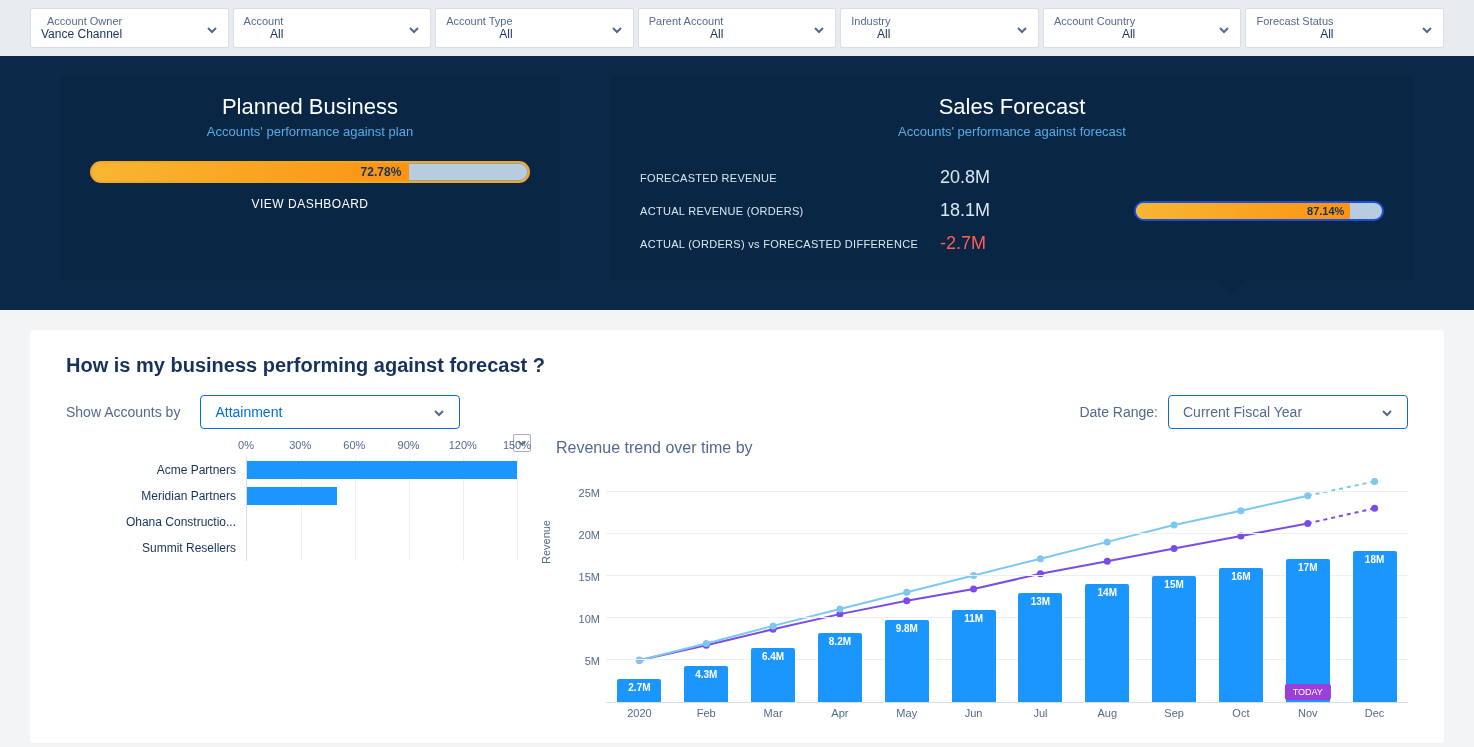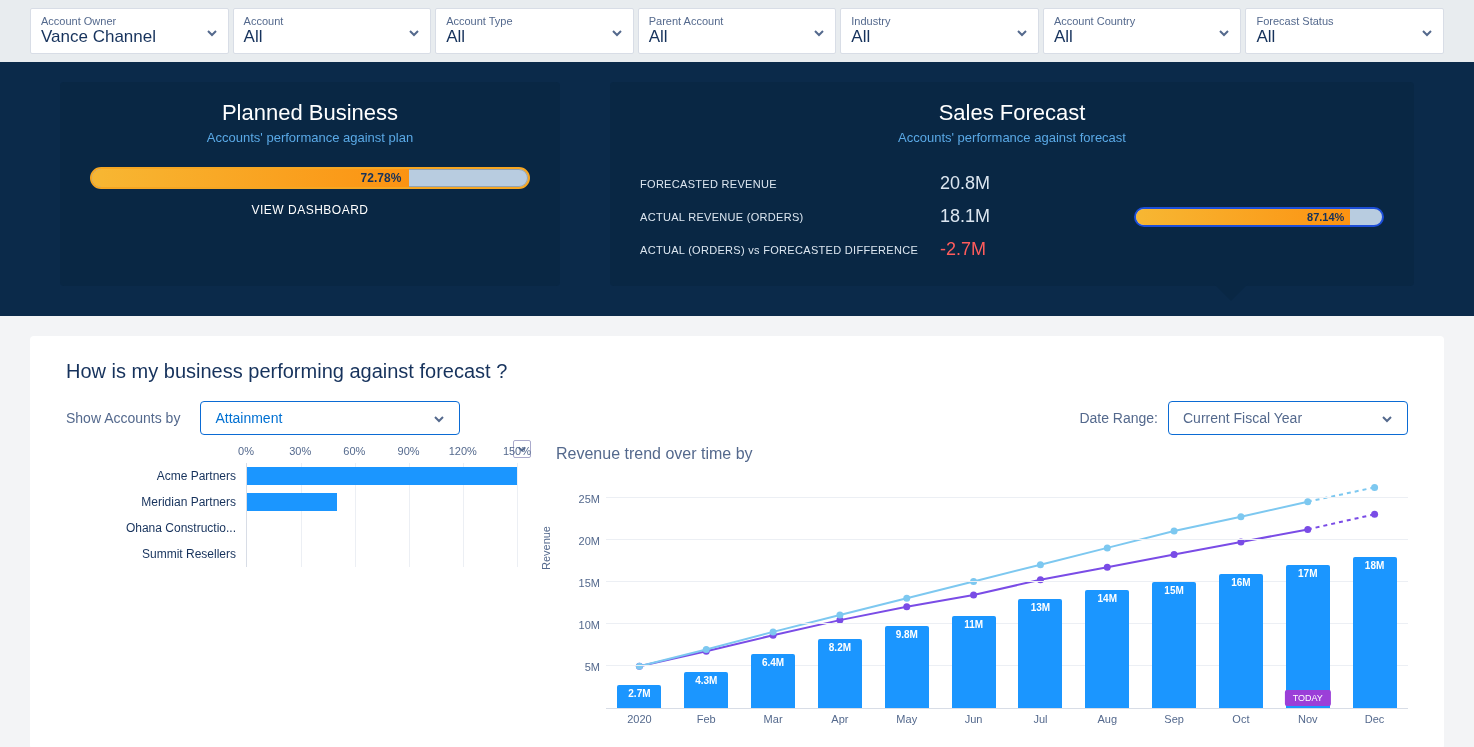--- a/index.html
+++ b/index.html
@@ -1,23 +1,23 @@
 <!DOCTYPE html>
 <html><head>
 <meta charset="utf-8">
 <style>
 * { box-sizing: border-box; margin: 0; padding: 0; }
 body { font-family: -apple-system, BlinkMacSystemFont, 'Segoe UI', Arial, sans-serif; background: #f3f4f6; color: #16325c; width: 1474px; }
 
 
 .filter-bar { display: flex; gap: 4px; padding: 8px 30px; background: #e8ecef; }
 .filter-item { flex: 1; background: #fff; border: 1px solid #d8dde6; border-radius: 2px; padding: 6px 10px; display: flex; align-items: center; justify-content: space-between; cursor: pointer; }
-.filter-item .lbls { display: flex; flex-direction: column; }
+.filter-item .lbls { display: flex; flex-direction: column; text-align: right; }
 .filter-item .fl-label { font-size: 11px; color: #54698d; }
-.filter-item .fl-value { font-size: 17px; color: #16325c; }
+.filter-item .fl-value { font-size: 12px; color: #16325c; }
 .chev { width: 12px; height: 12px; }
 .chev svg { stroke: #54698d; }
 
 
 .hero { background: #0b2a4a; padding: 20px 60px 30px; display: flex; gap: 50px; position: relative; }
 .panel { background: #092744; border-radius: 4px; padding: 18px 30px 20px; color: #fff; flex: 1; position: relative; }
 .panel.right { flex: 1.7; }
 .p-title { font-size: 22px; font-weight: 300; text-align: center; margin-bottom: 4px; }
 .p-sub { font-size: 13px; color: #5aa9e6; text-align: center; margin-bottom: 22px; }
 
@@ -34,21 +34,21 @@
 .kpi-row .kv.red { color: #ff5c5c; }
 .kpi-gauge-cell { flex: 1; display: flex; justify-content: flex-end; }
 .kpi-gauge { width: 250px; height: 20px; background: #b8cce0; border-radius: 10px; position: relative; overflow: hidden; border: 2px solid #1d4ed8; }
 .kpi-gauge .fill2 { height: 100%; background: linear-gradient(90deg, #f7b733 0%, #fc9312 100%); border-radius: 10px 0 0 10px; position: relative; }
 .kpi-gauge .fill2 .pct2 { position: absolute; right: 6px; top: 50%; transform: translateY(-50%); font-size: 11px; color: #16325c; font-weight: 600; }
 
 .arrow-down { position: absolute; bottom: -15px; left: 75%; width: 0; height: 0; border-left: 18px solid transparent; border-right: 18px solid transparent; border-top: 18px solid #092744; }
 
 
 .main { background: #fff; margin: 20px 30px; border-radius: 4px; padding: 24px 36px 20px; }
-.main-title { font-size: 20px; font-weight: 400; color: #16325c; margin-bottom: 18px; }
+.main-title { font-size: 20px; font-weight: 700; color: #16325c; margin-bottom: 18px; }
 .top-controls { display: flex; justify-content: space-between; align-items: center; margin-bottom: 10px; }
 .show-by { display: flex; align-items: center; gap: 20px; font-size: 14px; color: #0070d2; }
 .show-by-label { color: #54698d; }
 .select { border: 1px solid #0b6bd4; border-radius: 4px; padding: 8px 14px; min-width: 260px; display: flex; justify-content: space-between; align-items: center; cursor: pointer; }
 .select .sv { color: #0070d2; font-size: 14px; }
 .date-range { display: flex; align-items: center; gap: 10px; font-size: 14px; color: #54698d; }
 .date-range .select { min-width: 240px; }
 .date-range .select .sv { color: #54698d; }
 
 .charts { display: flex; gap: 30px; margin-top: 10px; }

